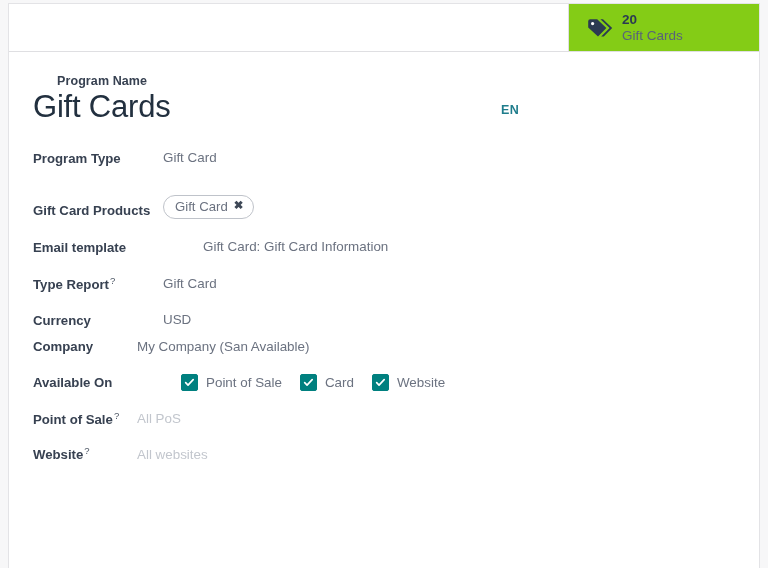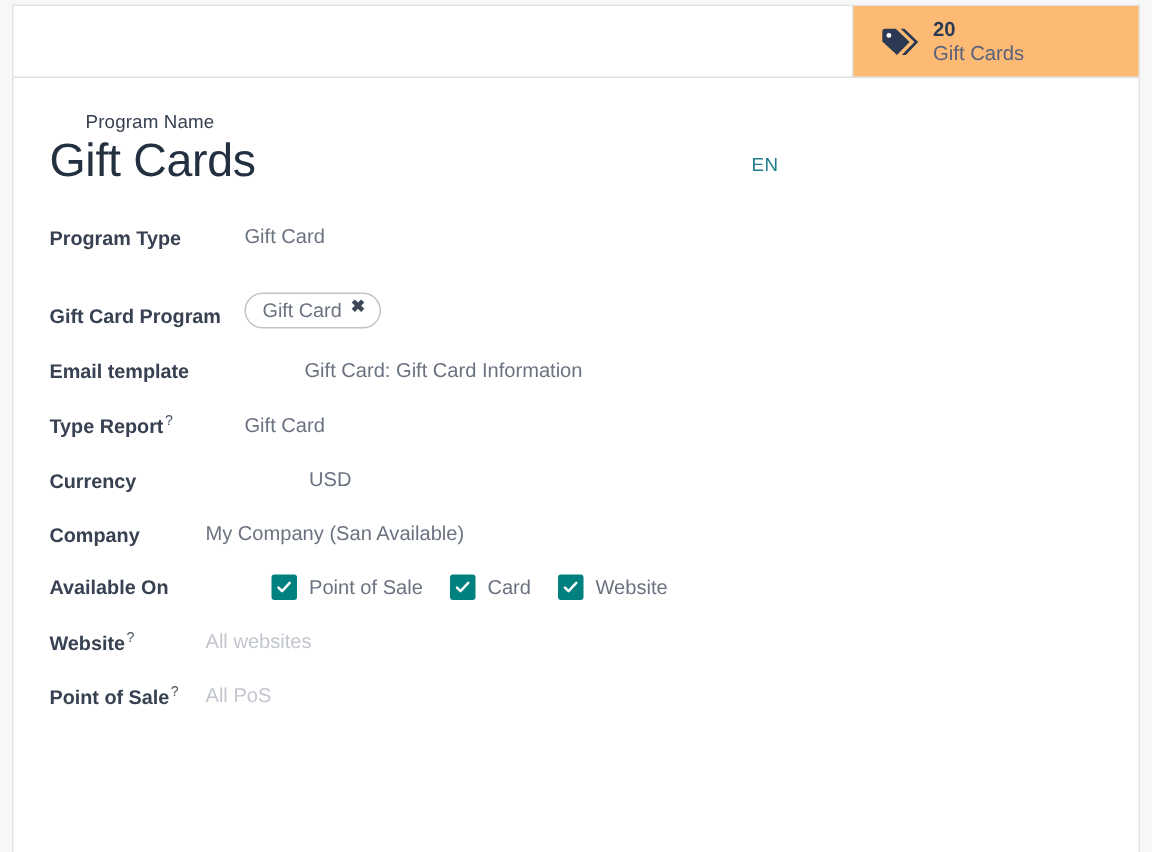--- a/index.html
+++ b/index.html
@@ -36,21 +36,21 @@
     border-bottom: 1px solid #dfdfe2;
     box-sizing: border-box;
   }
   .smart-button {
     display: flex;
     align-items: center;
     gap: 9px;
     padding: 0 22px 0 18px;
     border-left: 1px solid #dfdfe2;
     cursor: pointer;
-    background: #fdba74;
+    background: #84cc16;
     min-width: 150px;
   }
   .tag-icon {
     display: block;
     width: 26px;
     height: 20px;
     flex: 0 0 auto;
   }
   .smart-button-text {
     display: flex;
@@ -71,39 +71,39 @@
   .form-body {
     padding: 22px 24px 0 24px;
   }
 
   .title-block {
     position: relative;
     margin-bottom: 22px;
   }
   .field-label-small {
     font-size: 12.5px;
-    font-weight: normal;
+    font-weight: bold;
     color: #374151;
     letter-spacing: 0.1px;
     margin-bottom: 1px;
     padding-left: 24px;
   }
   .record-title {
     font-size: 31px;
     font-weight: 400;
     color: #22303f;
     line-height: 1.18;
     letter-spacing: -0.2px;
   }
   .lang-badge {
     position: absolute;
     left: 468px;
     top: 29px;
     font-size: 12.5px;
-    font-weight: normal;
+    font-weight: bold;
     color: #1f7d8c;
     cursor: pointer;
     letter-spacing: 0.3px;
   }
 
   
   .field-row {
     display: flex;
     align-items: flex-end;
     margin-bottom: 16px;
@@ -231,42 +231,42 @@
     </div>
 
     <div class="field-row">
       <div class="field-label">Program Type</div>
       <div>
         <div class="field-value">Gift Card</div>
       </div>
     </div>
 
     <div class="field-row" style="margin-top:30px; margin-bottom:18px;">
-      <div class="field-label">Gift Card Program</div>
+      <div class="field-label">Gift Card Products</div>
       <div style="margin-top:-2px;">
         <span class="tag-pill">
           <span>Gift Card</span>
           <span class="tag-remove">✖</span>
         </span>
       </div>
     </div>
 
     <div class="field-row" style="margin-bottom:18px;gap:40px;">
       <div class="field-label">Email template</div>
       <div class="field-value">Gift Card: Gift Card Information</div>
     </div>
 
     <div class="field-row" style="margin-bottom:17px;">
       <div class="field-label">
         <span>Type Report</span><span class="help-mark">?</span>
       </div>
       <div class="field-value">Gift Card</div>
     </div>
 
-    <div class="field-row" style="margin-bottom:17px;gap:43px;">
+    <div class="field-row" style="margin-bottom:7px;">
       <div class="field-label">Currency</div>
       <div class="field-value">USD</div>
     </div>
 
     <div class="field-row" style="margin-bottom:17px;">
       <div class="field-label">Company</div>
       <div class="field-value shift-left">My Company (San Available)</div>
     </div>
 
     <div class="field-row" style="margin-bottom:18px;gap:44px;">
@@ -296,28 +296,28 @@
             <svg viewBox="0 0 12 12" width="11" height="11" xmlns="http://www.w3.org/2000/svg">
               <path d="M1.8 6.2 L4.4 8.8 L10 2.8" stroke="#ffffff" stroke-width="1.8" fill="none" stroke-linecap="round" stroke-linejoin="round"></path>
             </svg>
           </span>
           <span class="checkbox-label">Website</span>
         </span>
 
       </div>
     </div>
 
+    <div class="field-row">
+      <div class="field-label">
+        <span>Point of Sale</span><span class="help-mark">?</span>
+      </div>
+      <div class="field-value placeholder shift-left">All PoS</div>
+    </div>
+
     <div class="field-row" style="margin-bottom:17px;">
       <div class="field-label">
         <span>Website</span><span class="help-mark">?</span>
       </div>
       <div class="field-value placeholder shift-left">All websites</div>
     </div>
 
-    <div class="field-row">
-      <div class="field-label">
-        <span>Point of Sale</span><span class="help-mark">?</span>
-      </div>
-      <div class="field-value placeholder shift-left">All PoS</div>
-    </div>
-
   </div>
 </div>
 
 </body></html>

